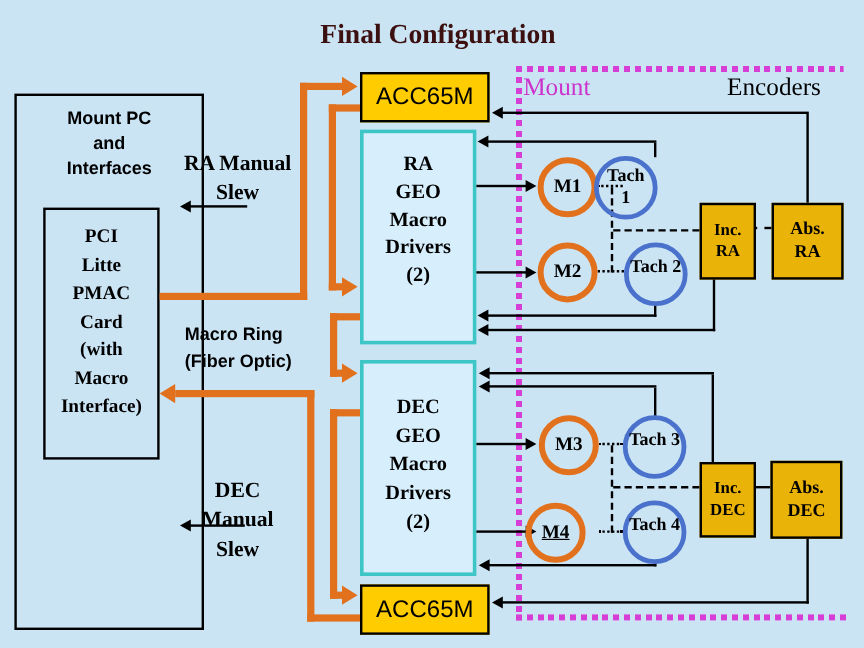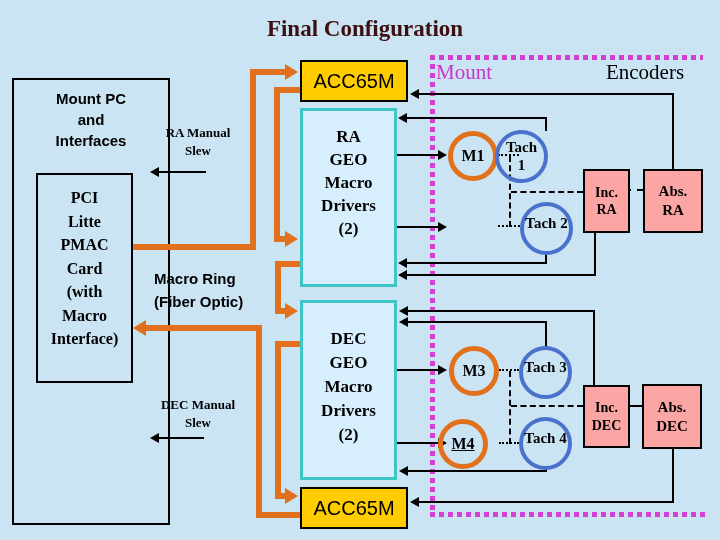--- a/index.html
+++ b/index.html
@@ -22,35 +22,35 @@
   .yellow{background:#ffcc00;}
   .acc-top{left:300px;top:60px;width:108px;height:42px;}
   .acc-bottom{left:300px;top:487px;width:108px;height:42px;}
   .acc-label{display:block;text-align:center;line-height:38px;font-family:"Liberation Sans",sans-serif;
              font-size:20px;color:#000;}
   .driver{border:3px solid #3ec6c6;background:#d7eefc;text-align:center;
           font-size:17px;font-weight:bold;}
   .ra-driver{left:300px;top:108px;width:97px;height:179px;line-height:23px;padding-top:14px;}
   .dec-driver{left:300px;top:300px;width:97px;height:180px;line-height:24px;padding-top:24px;}
   .enc-box{border:2px solid #000;display:flex;align-items:center;justify-content:center;
-           text-align:center;font-weight:bold;font-size:15px;line-height:1.25;background:#fca5a5;}
+           text-align:center;font-weight:bold;font-size:15px;line-height:1.25;background:#eab308;}
   .inc-ra{left:583px;top:169px;width:43px;height:60px;font-size:14px;}
   .abs-ra{left:643px;top:169px;width:56px;height:60px;}
   .inc-dec{left:583px;top:385px;width:43px;height:59px;font-size:14px;}
   .abs-dec{left:642px;top:384px;width:56px;height:61px;}
   
   .circle{position:absolute;box-sizing:border-box;border-radius:50%;display:flex;
           align-items:center;justify-content:center;font-weight:bold;}
   .motor{width:50px;height:50px;border:5px solid #e2711d;font-size:16px;}
   .tach{width:53px;height:53px;border:4px solid #4a72cc;font-size:15px;}
   .tach-two{text-align:center;line-height:1.15;}
   .tach-one-lbl{position:absolute;left:50%;top:9px;transform:translateX(-50%);white-space:nowrap;
                 font-size:15px;font-weight:bold;}
   
-  .small-serif{font-size:13px;font-weight:bold;text-align:center;line-height:1.35;}
+  .small-serif{font-size:18px;font-weight:bold;text-align:center;line-height:1.35;}
   .macro-ring-lbl{left:154px;top:268px;width:130px;font-family:"Liberation Sans",sans-serif;
                   font-size:15px;font-weight:bold;line-height:1.5;}
   
   .hl{position:absolute;height:2px;background:#000;}
   .vl{position:absolute;width:2px;background:#000;}
   .dash-h{position:absolute;height:0;border-top:2px dashed #000;}
   .dash-v{position:absolute;width:0;border-left:2px dashed #000;}
   .dot-h{position:absolute;height:0;border-top:2px dotted #000;}
   .arr-l{position:absolute;width:0;height:0;border-top:5px solid transparent;
          border-bottom:5px solid transparent;border-right:9px solid #000;}
@@ -201,20 +201,23 @@
   <div class="dash-v" style="left:509px;top:156px;height:71px;"></div>
   <div class="dash-h" style="left:511px;top:191px;width:72px;"></div>
   <div class="dash-h" style="left:625px;top:189px;width:18px;"></div>
   <div class="dash-v" style="left:509px;top:371px;height:73px;"></div>
   <div class="dash-h" style="left:511px;top:405px;width:72px;"></div>
   <div class="hl" style="left:625px;top:405px;width:17px;"></div>
 
   <div class="circle motor" style="left:448px;top:131px;">
     <span>M1</span>
   </div>
+  <div class="circle motor" style="left:448px;top:202px;">
+    <span>M2</span>
+  </div>
   <div class="circle motor" style="left:449px;top:346px;">
     <span>M3</span>
   </div>
   <div class="circle motor" style="left:438px;top:419px;text-decoration:underline;">
     <span>M4</span>
   </div>
 
   <div class="circle tach" style="left:495px;top:130px;">
     <span class="tach-two pre">Tach
 1</span>

